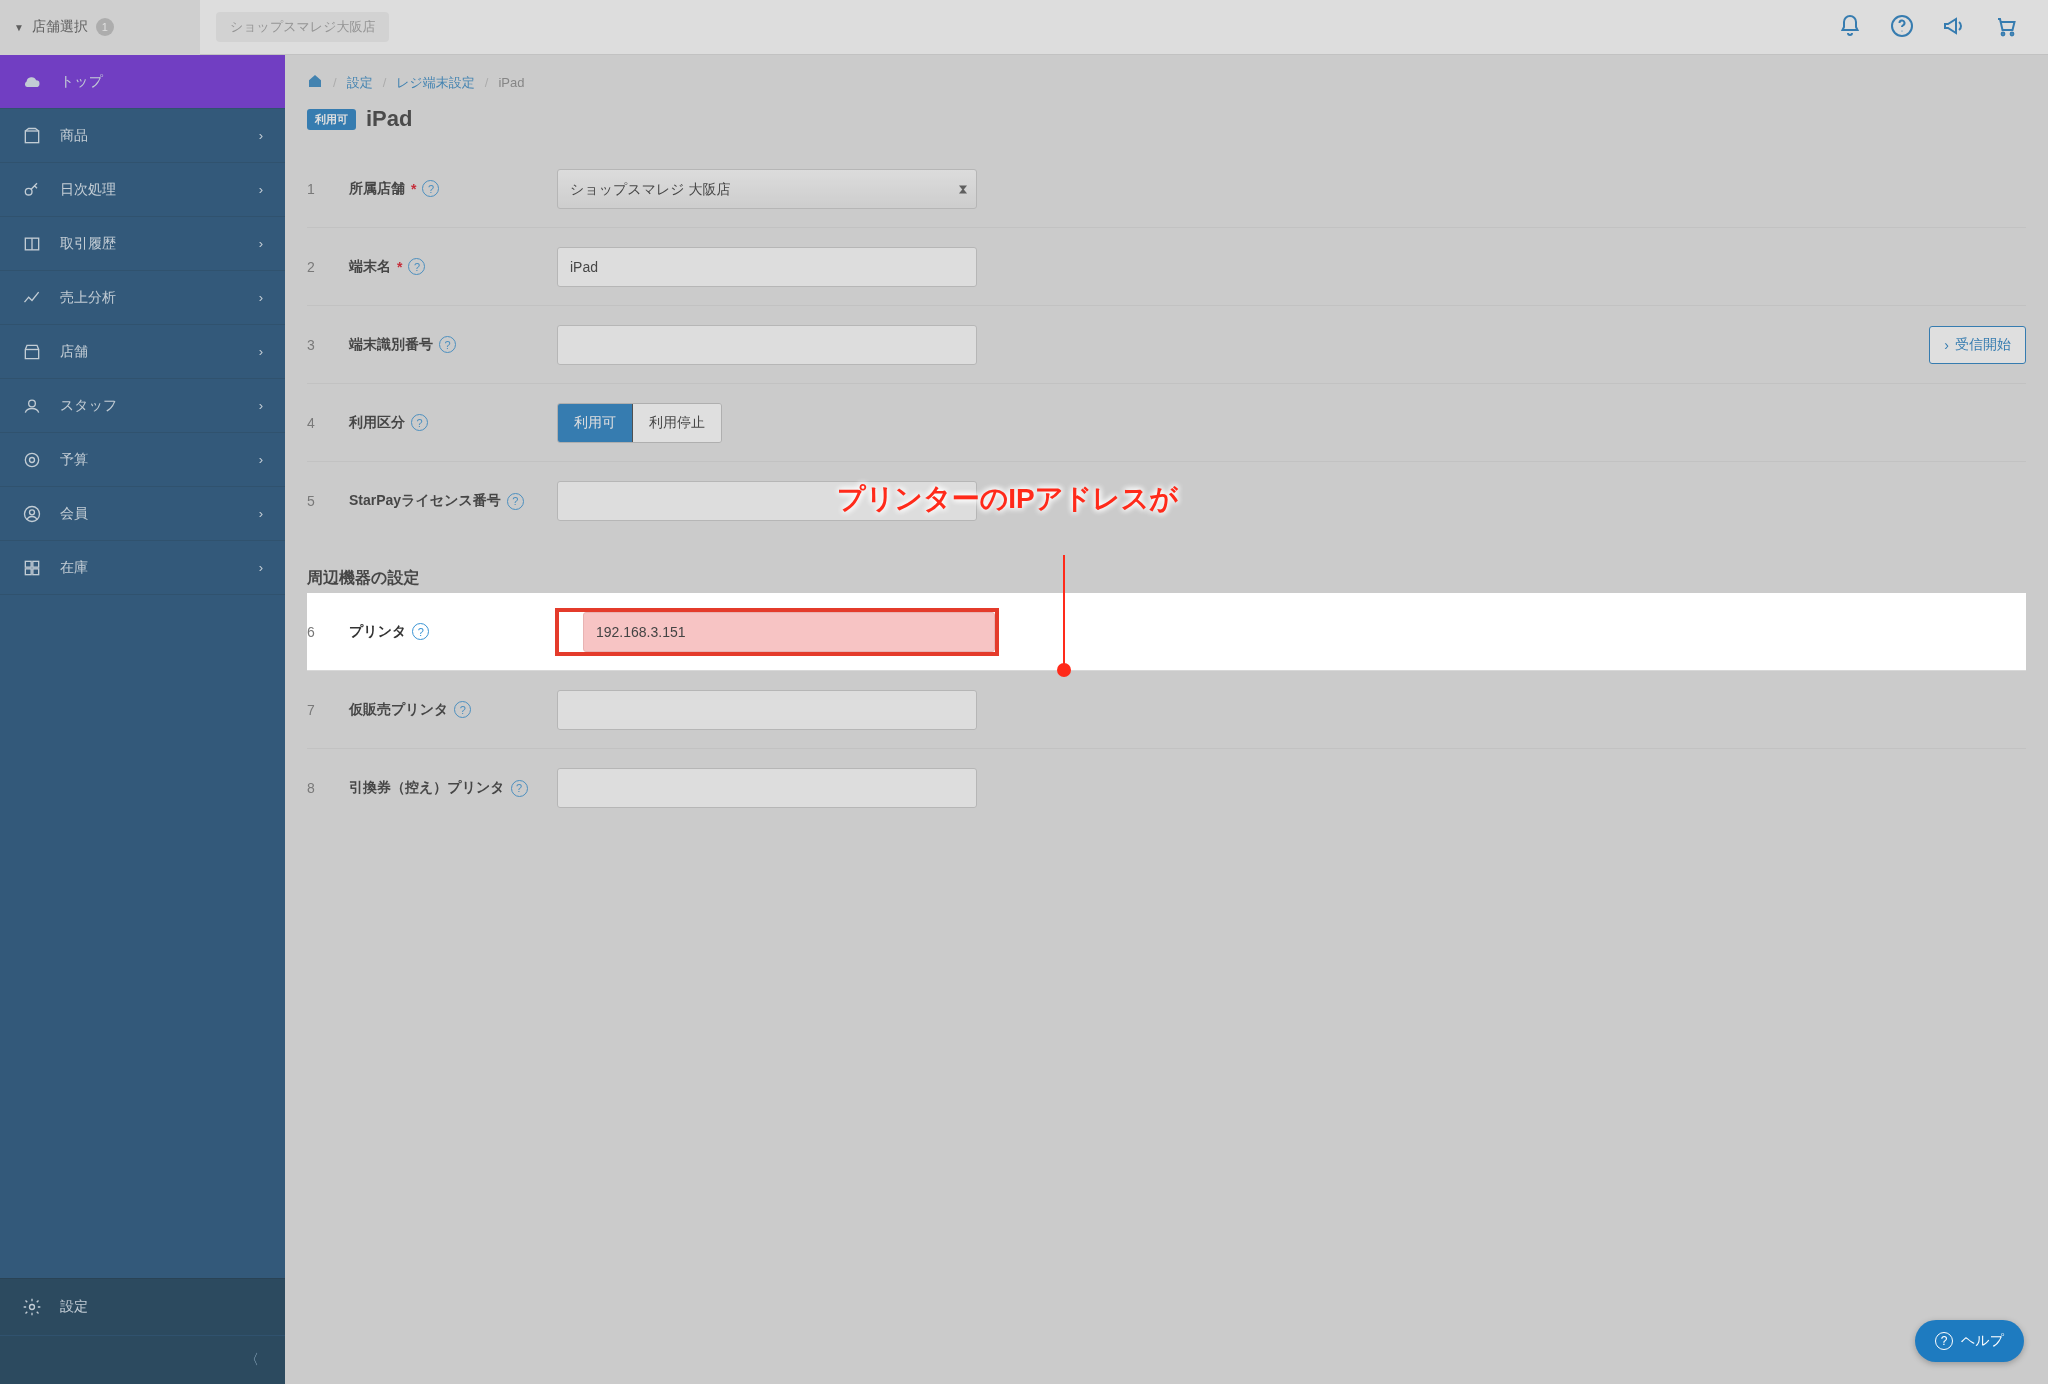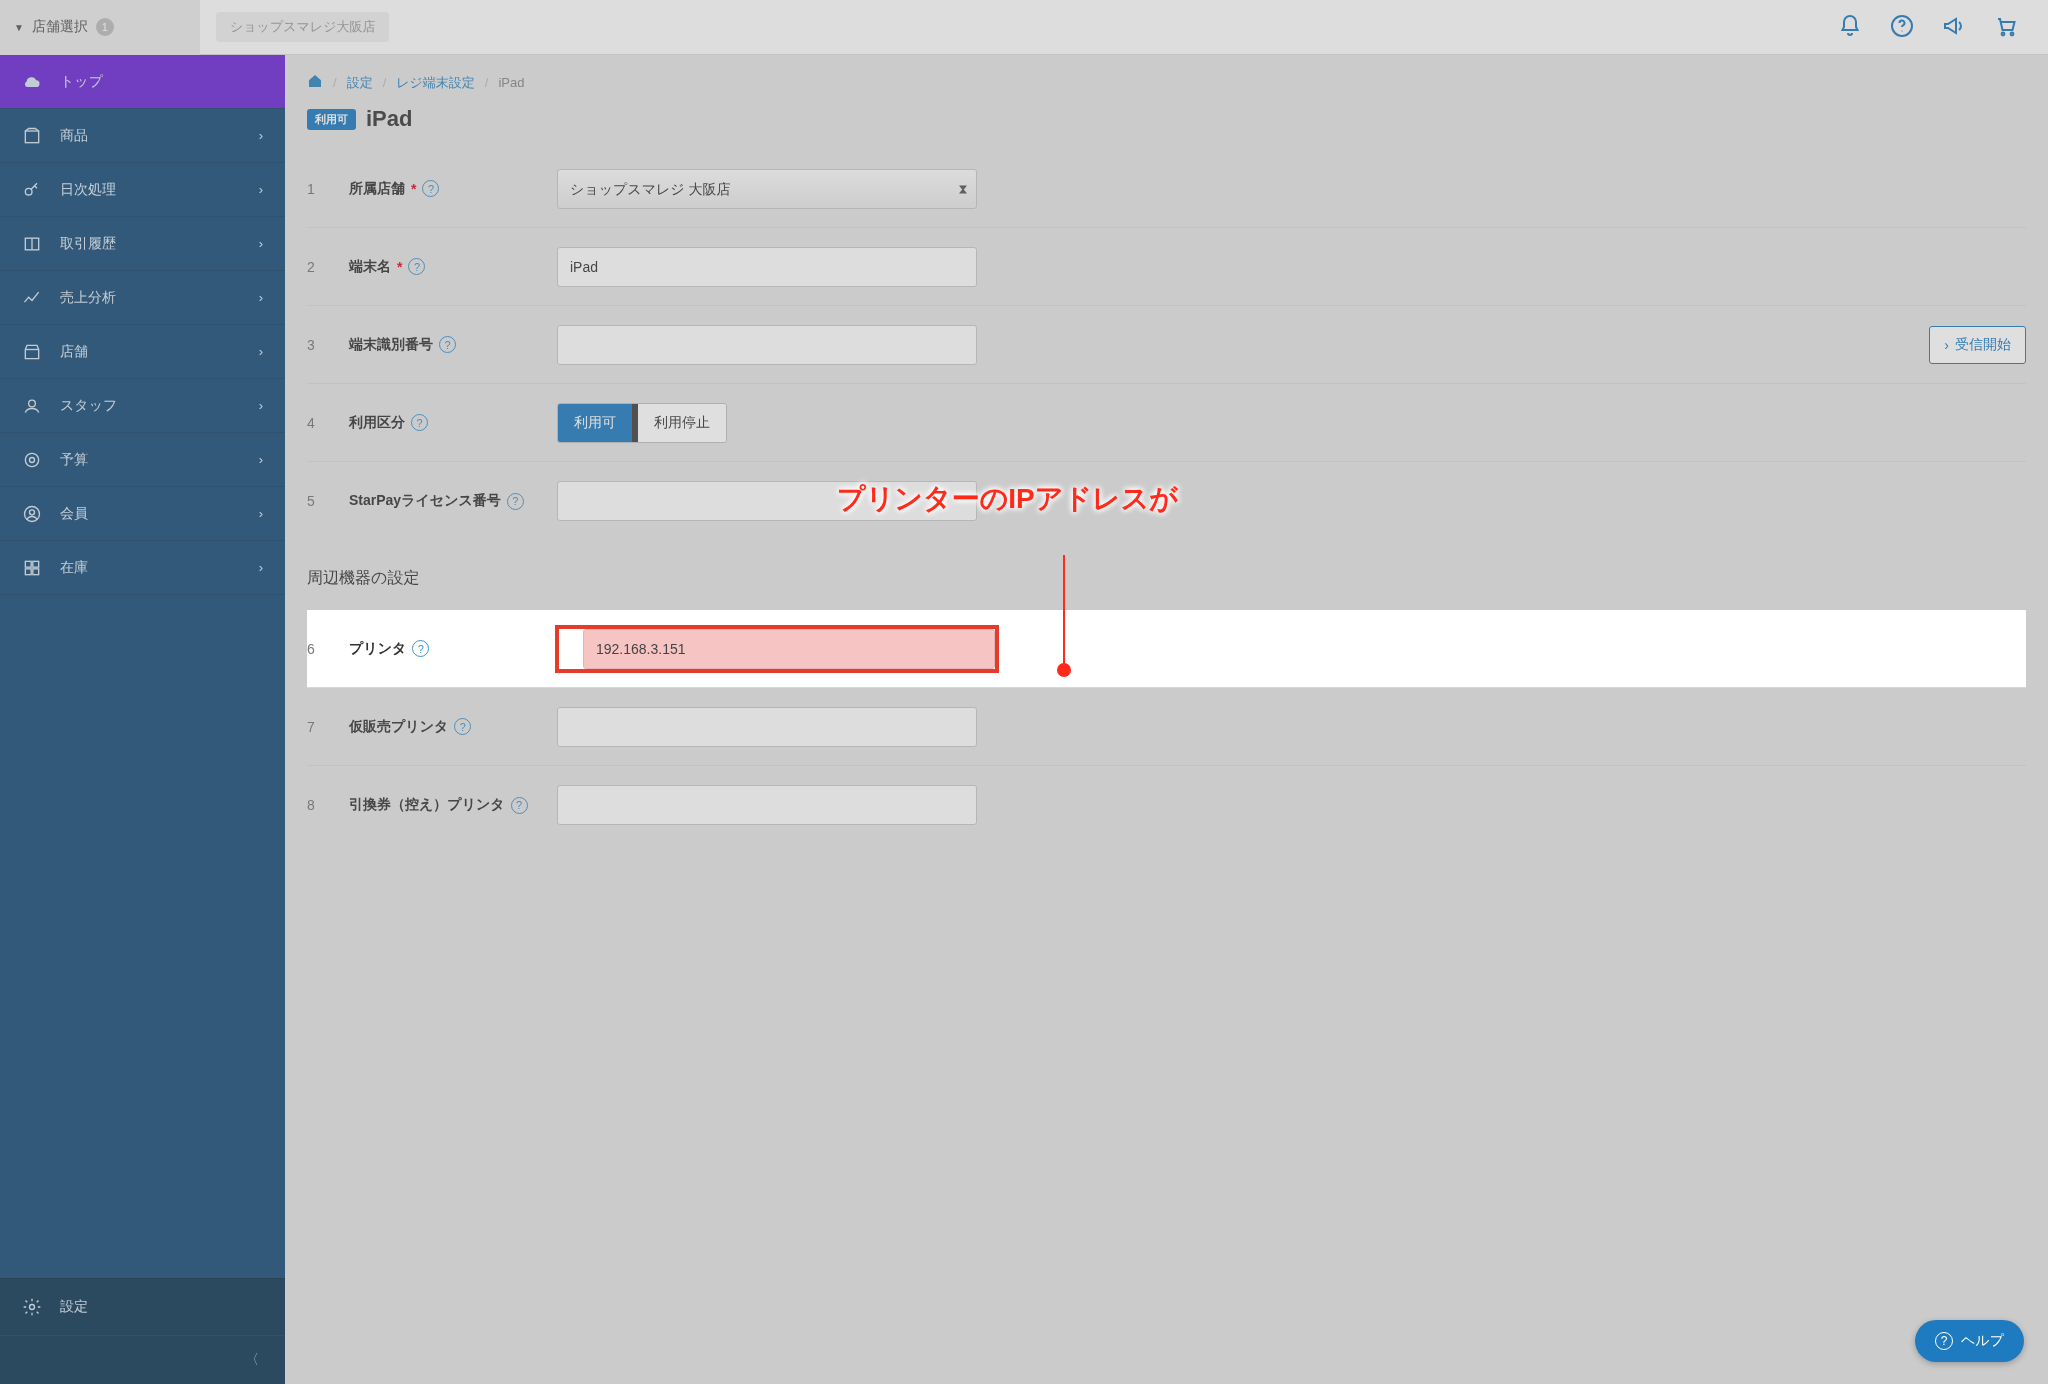--- a/index.html
+++ b/index.html
@@ -263,28 +263,28 @@
     height: 40px;
   }
   .seg button {
     border: none;
     background: #fff;
     padding: 0 16px;
     font-size: 14px;
     cursor: pointer;
     color: #333;
   }
-  .seg button + button { border-left: 6px solid #404040; text-align: right; }
+  .seg button + button { border-left: 1px solid #404040; text-align: right; }
   .seg button.on { background: #1e7bc0; color: #fff; }
 
   .subsection-title {
     font-size: 16px;
-    font-weight: 400;
+    font-weight: 700;
     color: #333;
-    padding: 28px 0 21px;
+    padding: 28px 0 4px;
   }
 
   input.control.highlighted {
     background: #f7c4c4;
     border: 1px solid #e8b3b3;
     color: #444;
     margin-left: 24px;
   }
   .highlight-frame {
     outline: 4px solid #e43b2b;

